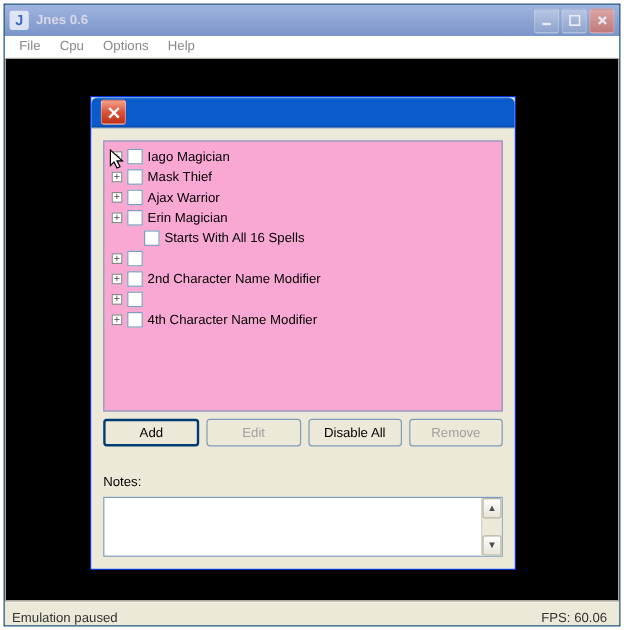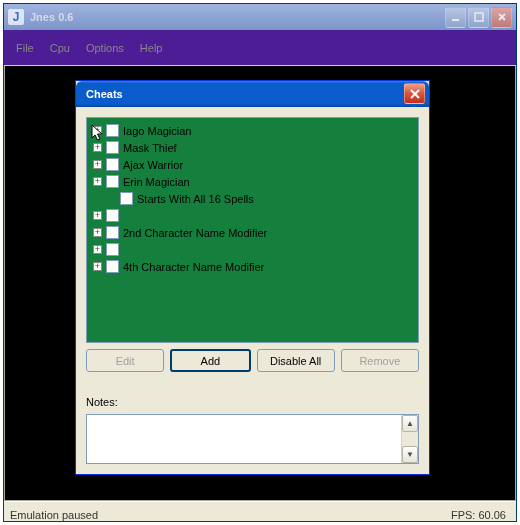--- a/index.html
+++ b/index.html
@@ -50,21 +50,21 @@
   .win-btn{
     width:21px;height:21px;border:1px solid #fff3;border-radius:3px;
     background:linear-gradient(#7ba2e7,#3c66c6);
     display:flex;align-items:center;justify-content:center;
     color:#fff;font-weight:bold;font-size:10px;
   }
   .titlebar-inactive .win-btn{background:linear-gradient(#b8c6e4,#8fa3cc);color:#e8e8f0}
   .win-btn.close{background:linear-gradient(#e88,#c33)}
   .titlebar-inactive .win-btn.close{background:linear-gradient(#dca5a5,#c07878)}
   .menubar{
-    height:36px;background:#4c1d95;display:flex;align-items:center;
+    height:19px;background:#ffffff;display:flex;align-items:center;
     padding:0 4px;gap:0;border-bottom:1px solid #d4d0c8;color:#888;
   }
   .menubar span{padding:2px 8px}
   .viewport{
     flex:1;background:#000;margin:0;position:relative;
     border:1px solid #aca899;border-top:none;
   }
   .statusbar{
     height:20px;background:#ece9d8;display:flex;align-items:flex-end;
     padding:0 2px;font-size:11px;color:#333;border-top:1px solid #fff;
@@ -90,21 +90,21 @@
     padding:0 4px 0 8px;
   }
   .dlg-close{
     width:21px;height:21px;border:1px solid #fff5;border-radius:3px;
     background:linear-gradient(#f5a089,#d9533a 50%,#c13018);
     color:#fff;display:flex;align-items:center;justify-content:center;
     font-weight:bold;font-size:13px;
   }
   .dlg-body{flex:1;padding:10px;display:flex;flex-direction:column;gap:6px}
   .tree-box{
-    flex:1;background:#15803d;border:1px solid #7f9db9;
+    flex:1;background:#f9a8d4;border:1px solid #7f9db9;
     padding:4px 2px;overflow:auto;position:relative;
   }
   .tree-item{display:flex;align-items:center;height:17px;padding-left:4px;white-space:nowrap}
   .tree-item.child{padding-left:18px}
   .plus{
     width:9px;height:9px;border:1px solid #888;font-size:9px;line-height:7px;
     text-align:center;margin-right:4px;color:#444;background:#fff;flex-shrink:0;
   }
   .plus.blank{border:none;background:none}
   .chk{
@@ -174,21 +174,20 @@
   </div>
   <div class="viewport"></div>
   <div class="statusbar">
     <div class="status-left">Emulation paused</div>
     <div class="status-right">FPS: 60.06</div>
   </div>
 </div>
 
 <div class="dialog">
   <div class="titlebar">
-    <div class="title-text">Cheats</div>
     <div class="dlg-close">
       <svg width="12" height="12">
           <line x1="2" y1="2" x2="10" y2="10" stroke="#fff" stroke-width="2"></line>
           <line x1="10" y1="2" x2="2" y2="10" stroke="#fff" stroke-width="2"></line>
         </svg>
     </div>
   </div>
   <div class="dlg-body">
     <div class="tree-box" id="tree-box">
 
@@ -233,22 +232,22 @@
         <div class="tree-item">
           <div class="plus">+</div>
           <div class="chk"></div>
           <span class="item-label">4th Character Name Modifier</span>
         </div>
         <svg class="cursor" viewBox="0 0 14 20">
         <path d="M1 1 L1 14 L4 11 L6.5 16 L9 15 L6.5 10 L11 10 Z" fill="#fff" stroke="#000" stroke-width="1"></path>
       </svg>
     </div>
     <div class="btn-row">
+      <div class="btn default">Add</div>
       <div class="btn disabled">Edit</div>
-      <div class="btn default">Add</div>
       <div class="btn">Disable All</div>
       <div class="btn disabled">Remove</div>
     </div>
     <div class="notes-label">Notes:</div>
     <div class="notes-box">
       <div class="notes-scroll">
         <div class="scroll-btn">
           <span>▲</span>
         </div>
         <div class="scroll-btn">

